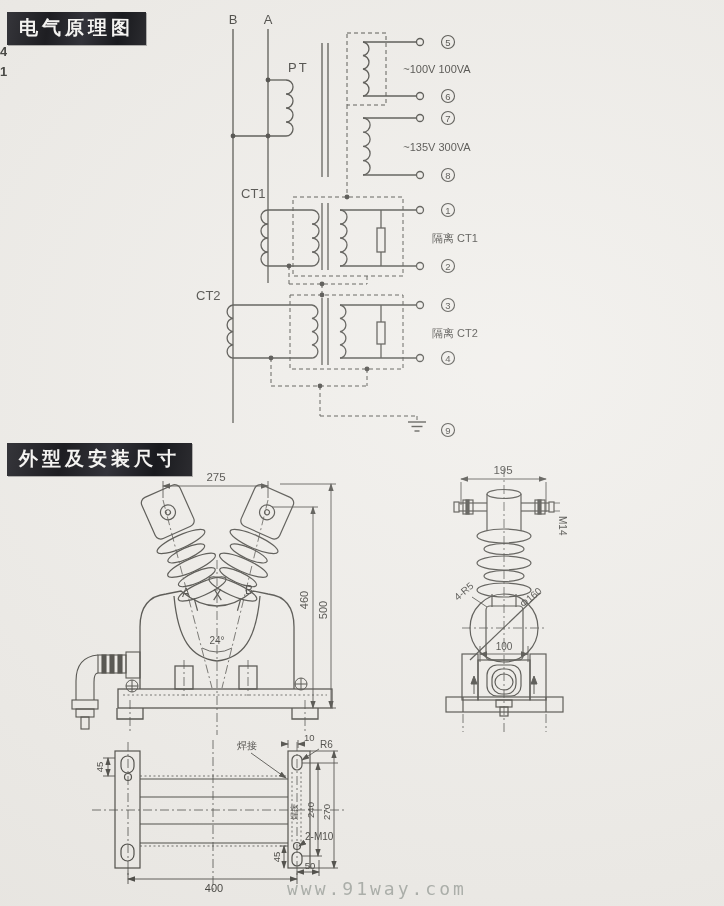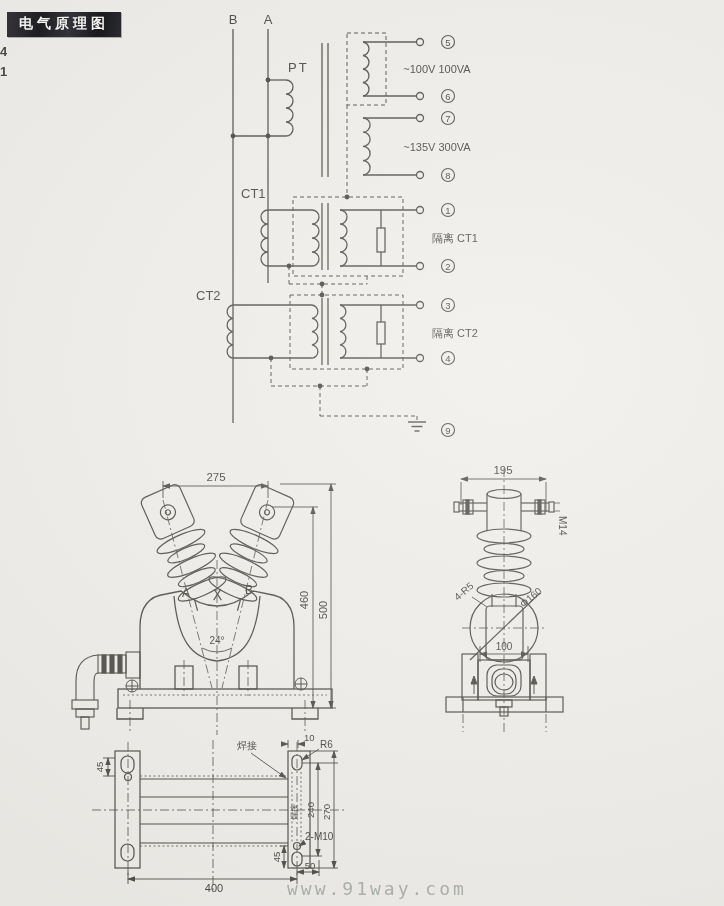--- a/index.html
+++ b/index.html
@@ -10,21 +10,21 @@
   }
   #page{
     position:relative; width:724px; height:906px;
     background:linear-gradient(90deg,#8f8d87 0px,#c7c4be 4px,#ded bcd6 0,#ddd9d3 12px,#e9e7e2 38px,#efede9 120px,#f0eeea 60%,#ebe9e4 100%);
   }
   #page::after{ 
     content:""; position:absolute; inset:0; pointer-events:none;
     background:radial-gradient(140% 90% at 70% 40%, rgba(255,255,255,.25), rgba(120,115,105,.07) 90%);
   }
   .sec-label{
-    position:absolute; color:#f4f3f1; font-weight:bold; font-size:14px;
+    position:absolute; color:#f4f3f1; font-weight:bold; font-size:19px;
     letter-spacing:4px; padding:3px 12px 4px 12px; z-index:5;
     background:linear-gradient(100deg,#35353a,#1e1e22 30%,#33333a 55%,#191a1e 80%,#2c2c30);
     box-shadow:1px 1px 0 rgba(80,80,80,.4);
   }
   #label-schematic{ left:7px; top:12px; }
   #label-outline{ left:7px; top:443px; }
   svg{ position:absolute; overflow:visible; }
   svg text{ font-family:"Liberation Sans","DejaVu Sans",sans-serif; fill:#3c3b37; }
   .watermark{
     position:absolute; left:287px; top:878px; z-index:6;
@@ -35,20 +35,21 @@
     width:7px; overflow:hidden; z-index:4; }
   #edge-mark-1{ left:0; top:44px; }
   #edge-mark-2{ left:0; top:64px; }
 </style>
 </head>
 <body>
 
 <div id="page">
 
   <div class="sec-label" id="label-schematic">电气原理图</div>
+  <div class="sec-label" id="label-outline">外型及安装尺寸</div>
 
   <div class="edge-mark" id="edge-mark-1">4</div>
   <div class="edge-mark" id="edge-mark-2">1</div>
 
   <svg style="left:175px; top:8px;" width="330" height="440" viewBox="175 8 330 440">
     <defs>
       <marker id="arS" markerWidth="9" markerHeight="6" refX="8" refY="3" orient="auto-start-reverse">
         <path d="M0,0 L9,3 L0,6 Z" fill="#45443f"></path>
       </marker>
     </defs>

